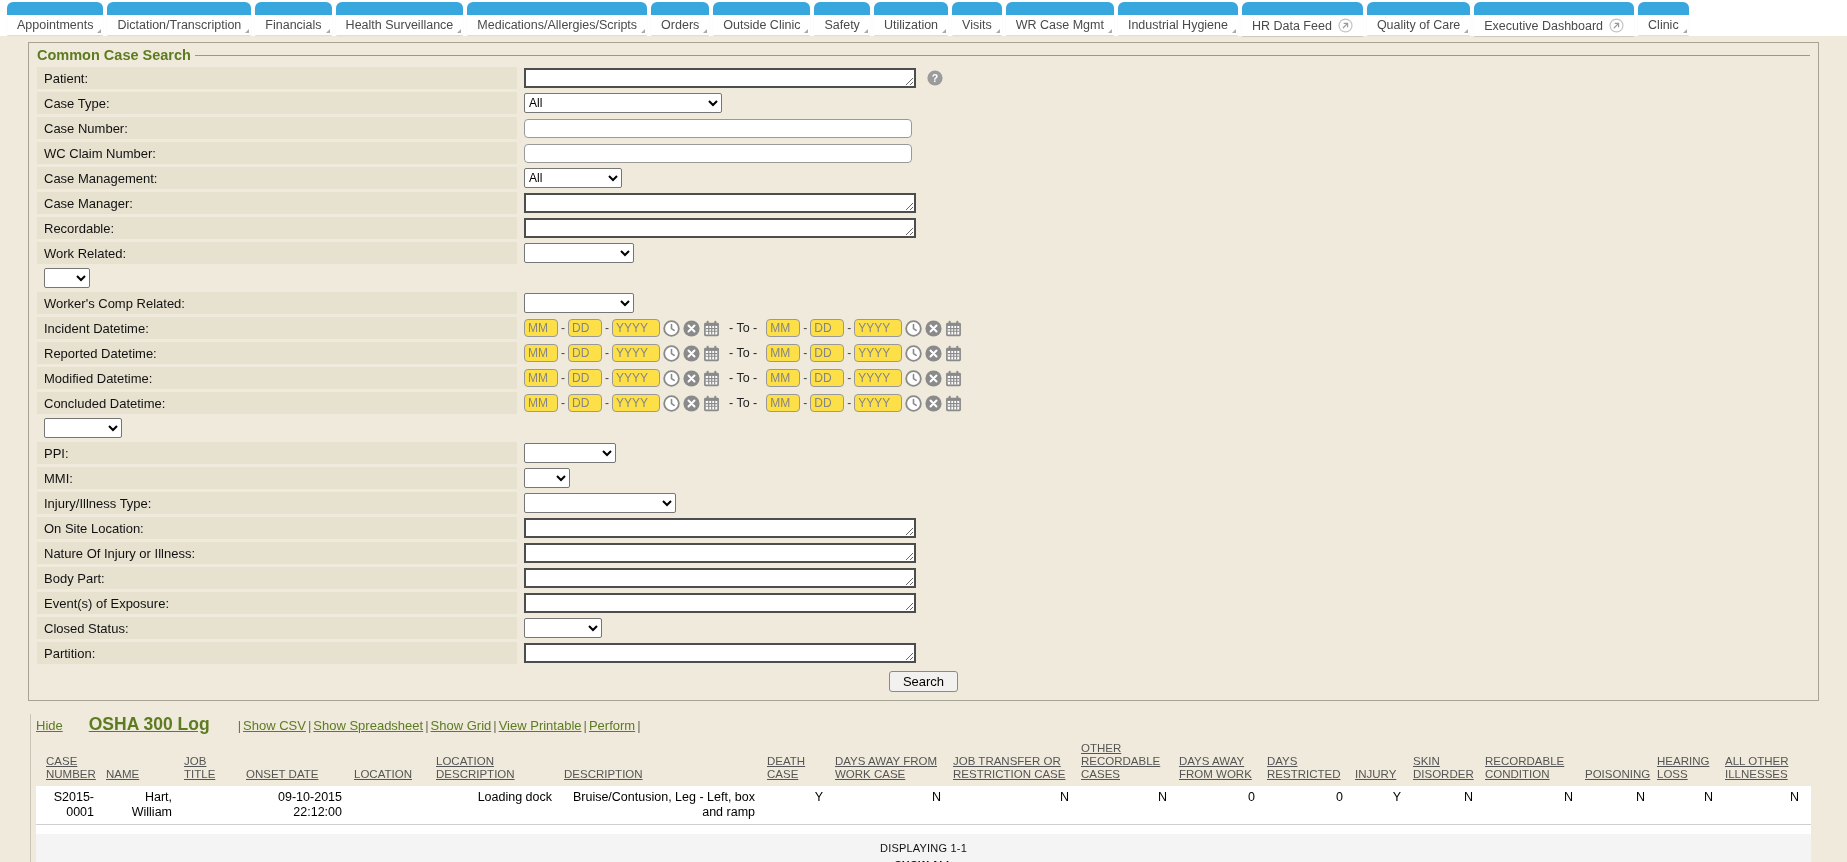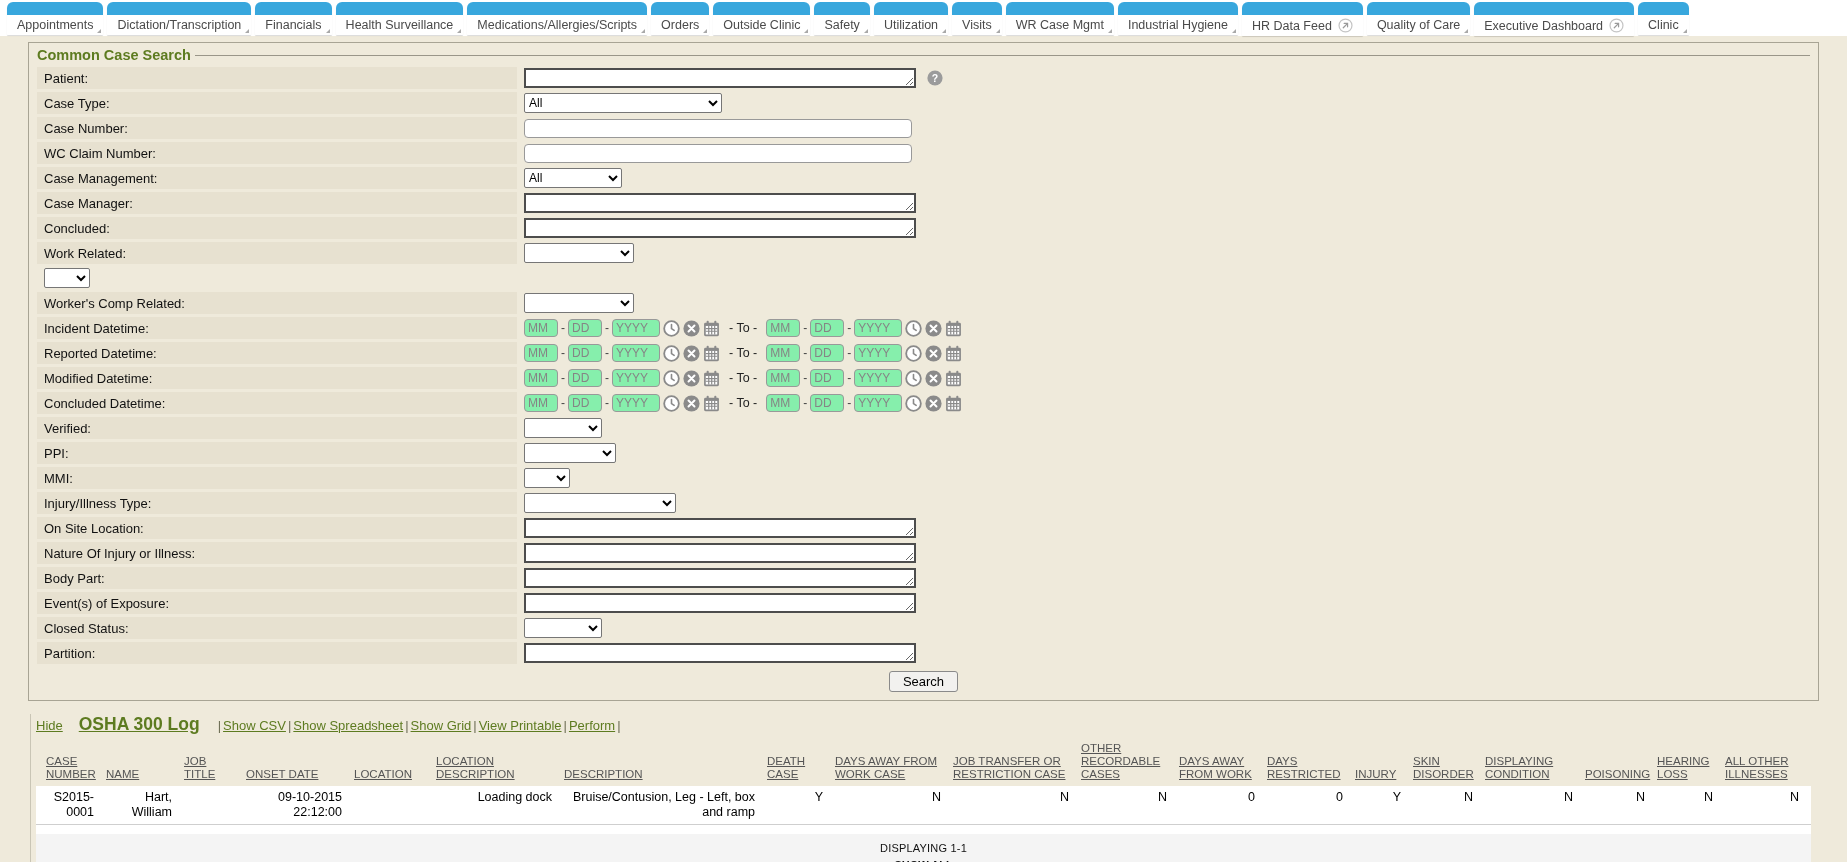--- a/index.html
+++ b/index.html
@@ -24,34 +24,34 @@
   .flabel{width:480px;flex-shrink:0;background:#e7e1d0;align-self:stretch;display:flex;align-items:center;
           padding-left:7px;box-sizing:border-box;font-size:13px;color:#111;}
   .fctl{display:flex;align-items:center;padding-left:7px;gap:4px;}
   .t-dark{width:382px;height:14px;border:2px solid #4d4d4d;resize:both;overflow:hidden;background:#fff;
           font-family:"Liberation Sans",sans-serif;font-size:12px;padding:1px 3px;}
   .t-plain{width:380px;height:15px;border:1px solid #999;border-radius:4px;background:#fff;
           font-family:"Liberation Sans",sans-serif;font-size:12px;padding:1px 3px;}
   .sel{height:20px;border:1px solid #767676;border-radius:2px;background:#fff;
           font-family:"Liberation Sans",sans-serif;font-size:12px;color:#000;}
   .dtg{display:inline-flex;align-items:center;gap:3px;}
-  .dt{border:1px solid #999;border-radius:4px;height:14px;padding:1px 3px;background:#86efac;
+  .dt{border:1px solid #999;border-radius:4px;height:14px;padding:1px 3px;background:#fde047;
           font-family:"Liberation Sans",sans-serif;font-size:12px;color:#333;}
   .dt::placeholder{color:#858585;opacity:1;}
   .w-mm,.w-dd{width:26px;}
   .w-yyyy{width:40px;}
   .dash{color:#444;font-size:12px;}
   .to{margin:0 5px;font-size:12.5px;color:#222;white-space:nowrap;}
   .ic.help{margin-left:7px;}
   #search-btn{display:block;margin:7px auto 0;padding:2px 13px;font-family:"Liberation Sans",sans-serif;
           font-size:13px;border:1px solid #8a8a8a;border-radius:3px;background:#f2f1ef;color:#000;cursor:pointer;}
 
   
   #osha{margin:13px 30px 0;border-left:1px solid #c9c5b5;padding-left:5px;}
-  #osha-head{display:flex;align-items:baseline;gap:14px;font-size:13px;}
+  #osha-head{display:flex;align-items:baseline;gap:24px;font-size:13px;}
   #hide-link,.olink{color:#5d7b20;text-decoration:underline;cursor:pointer;}
   #osha-title{color:#5d7b20;font-weight:bold;font-size:17.5px;margin:0 2px;text-decoration:underline;}
   .osep{color:#6d6d55;margin:0 2px;}
   #osha-card{background:#ffffff;width:1775px;margin-top:5px;}
   table{border-collapse:collapse;table-layout:fixed;width:1775px;}
   thead tr{background:#efeadb;}
   th{font-weight:normal;font-size:11.5px;color:#555;text-decoration:underline;text-align:left;
      vertical-align:bottom;padding:2px 12px 5px 0;line-height:13px;cursor:pointer;overflow:hidden;}
   th:first-child,td:first-child{padding-left:10px;}
   td{font-size:12.5px;color:#000;vertical-align:top;padding:4px 12px 4px 0;line-height:15px;background:#fff;overflow:hidden;}
@@ -168,21 +168,21 @@
           <select class="sel" style="width: 98px;"><option>All</option></select>
         </div>
       </div>
       <div class="frow">
         <div class="flabel">Case Manager:</div>
         <div class="fctl">
           <textarea class="t-dark" rows="1" style=""></textarea>
         </div>
       </div>
       <div class="frow">
-        <div class="flabel">Concluded:</div>
+        <div class="flabel">Recordable:</div>
         <div class="fctl">
           <textarea class="t-dark" rows="1" style=""></textarea>
         </div>
       </div>
       <div class="frow">
         <div class="flabel">Work Related:</div>
         <div class="fctl">
           <select class="sel" style="width: 110px;"><option></option></select>
         </div>
       </div>
@@ -439,21 +439,20 @@
                 <rect x="2.6" y="5.6" width="10.8" height="8" fill="#fff"></rect>
                 <path d="M2.6 8.1h10.8M2.6 10.6h10.8M5.4 5.6v8M8.2 5.6v8M11 5.6v8" stroke="#8a8a8a" stroke-width="1.1"></path>
                 <rect x="3.4" y="0.7" width="2" height="3.2" rx="0.9" fill="#8a8a8a"></rect>
                 <rect x="10.6" y="0.7" width="2" height="3.2" rx="0.9" fill="#8a8a8a"></rect>
               </svg>
             </span>
           </span>
         </div>
       </div>
       <div class="frow">
-        <div class="flabel">Verified:</div>
         <div class="fctl">
           <select class="sel" style="width: 78px;"><option></option></select>
         </div>
       </div>
       <div class="frow">
         <div class="flabel">PPI:</div>
         <div class="fctl">
           <select class="sel" style="width: 92px;"><option></option></select>
         </div>
       </div>
@@ -548,21 +547,21 @@
             <th>LOCATION DESCRIPTION</th>
             <th>DESCRIPTION</th>
             <th>DEATH CASE</th>
             <th>DAYS AWAY FROM WORK CASE</th>
             <th>JOB TRANSFER OR RESTRICTION CASE</th>
             <th>OTHER RECORDABLE CASES</th>
             <th>DAYS AWAY FROM WORK</th>
             <th>DAYS RESTRICTED</th>
             <th>INJURY</th>
             <th>SKIN DISORDER</th>
-            <th>DISPLAYING CONDITION</th>
+            <th>RECORDABLE CONDITION</th>
             <th>POISONING</th>
             <th>HEARING LOSS</th>
             <th>ALL OTHER ILLNESSES</th>
           </tr>
         </thead>
       <tbody id="tbody">
           <tr>
             <td>S2015-0001</td>
             <td>Hart, William</td>
             <td></td>

